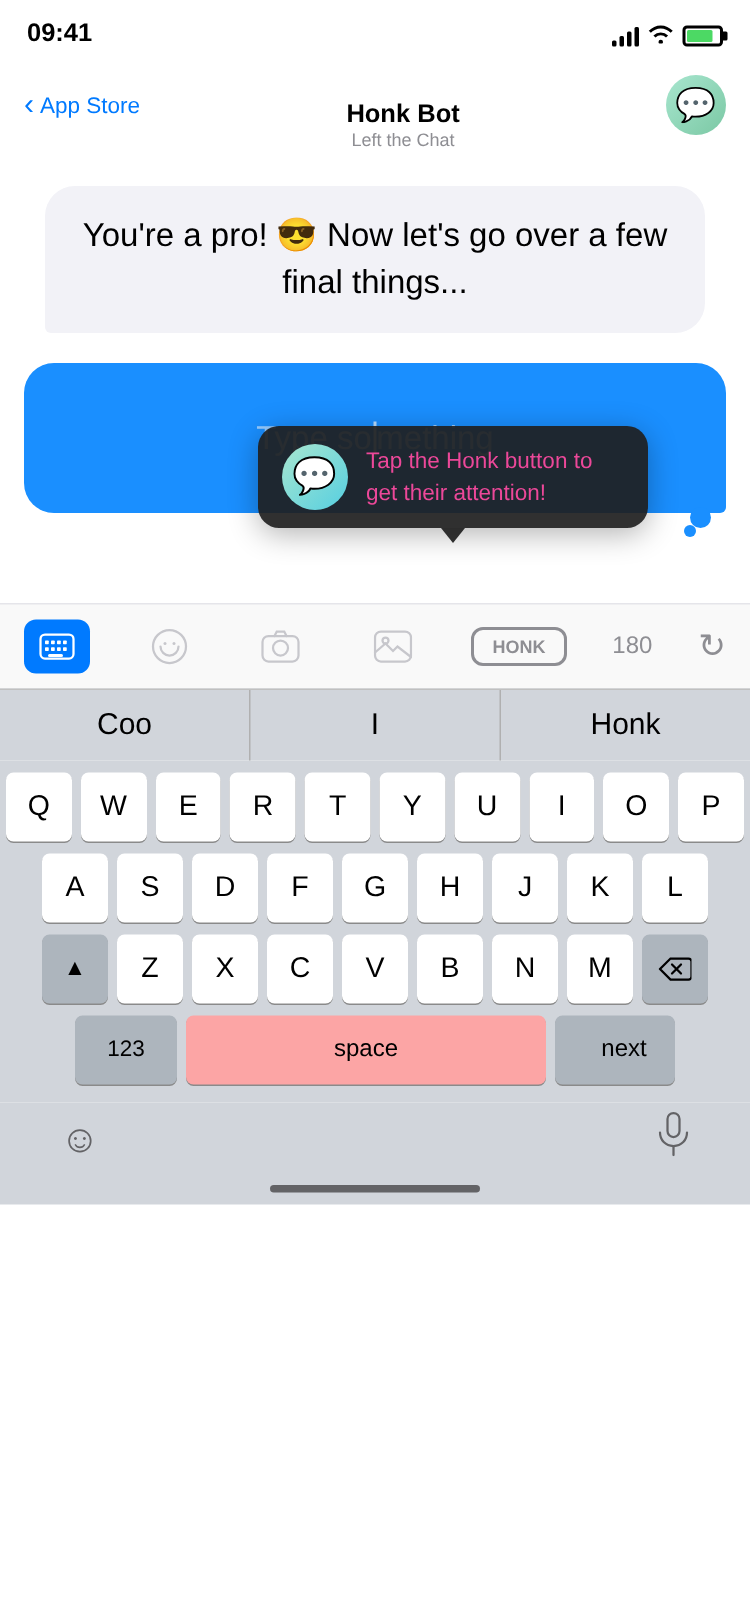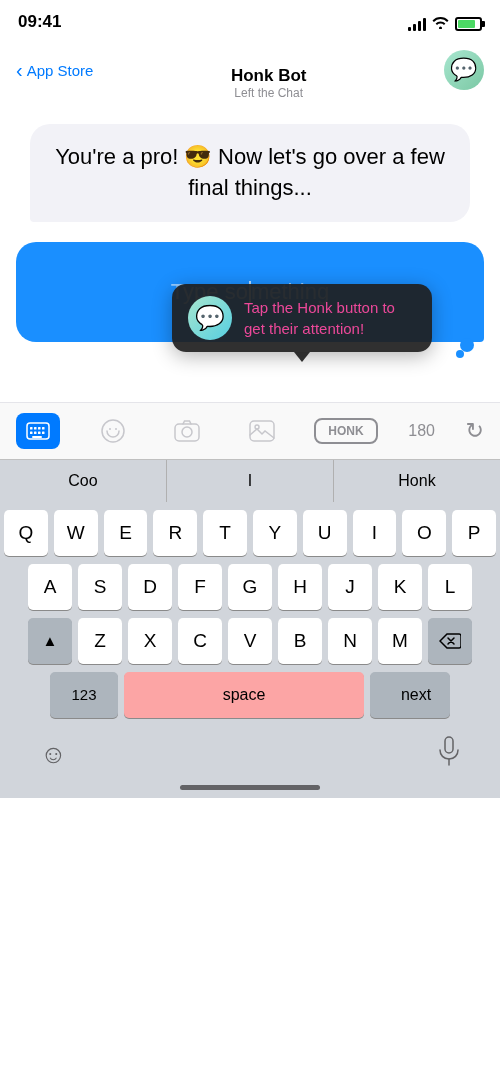--- a/index.html
+++ b/index.html
@@ -292,21 +292,21 @@
     
     .keyboard-suggestions {
       background: #D1D5DB;
       display: flex;
       border-top: 1px solid #C0C0C0;
     }
     .suggestion {
       flex: 1;
       text-align: center;
       padding: 12px 4px;
-      font-size: 16px;
+      font-size: 20px;
       color: #000;
       border-right: 1px solid #B0B0B0;
       cursor: pointer;
     }
     .suggestion:last-child { border-right: none; }
 
     
     .keyboard {
       background: #D1D5DB;
       padding: 8px 4px 4px;

